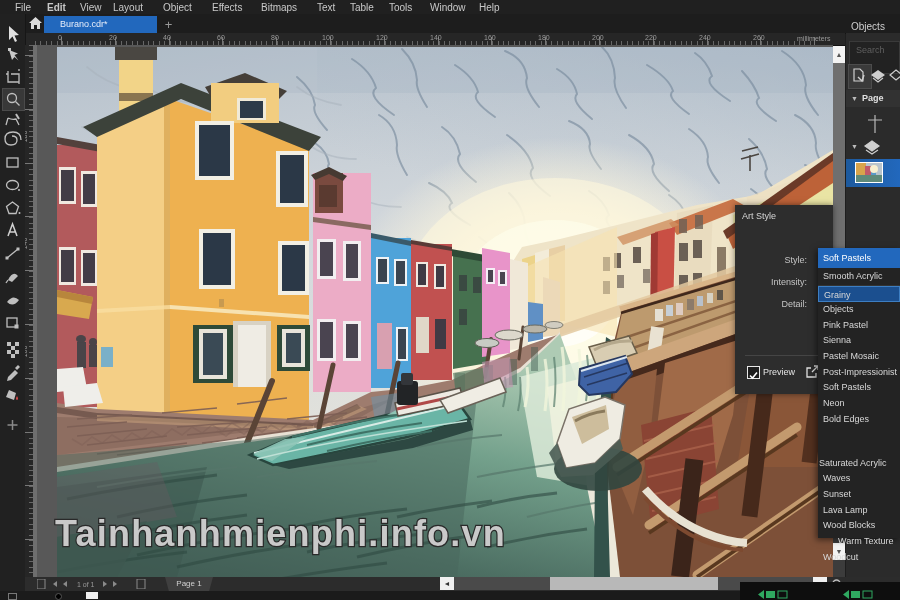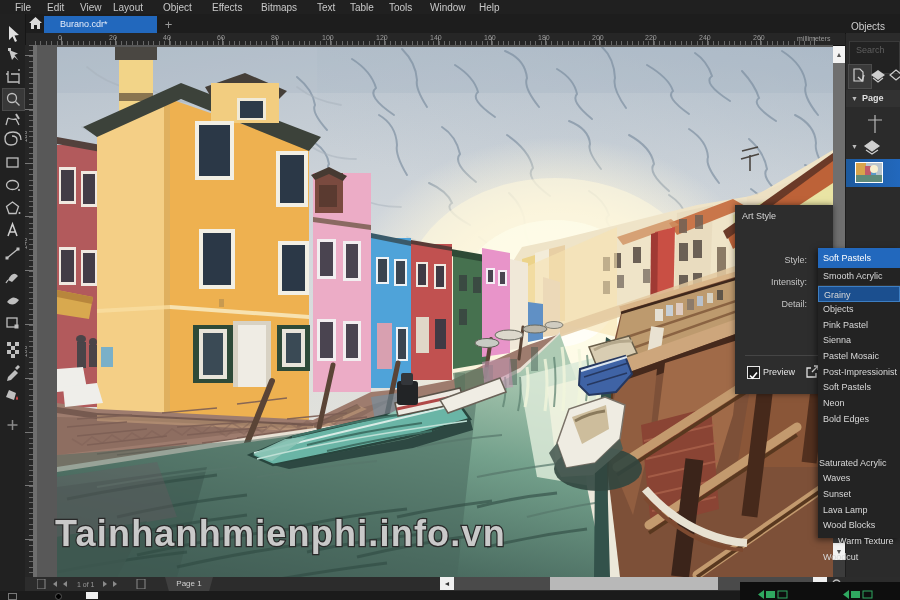--- a/index.html
+++ b/index.html
@@ -8,21 +8,21 @@
   .abs{position:absolute;}
   #app{position:relative;width:900px;height:600px;background:#1e1e1e;}
   .mi{color:#c9c9c9;font-size:10px;}
 </style>
 </head>
 <body>
 <div id="app">
 
   <div class="abs" style="left:0;top:0;width:900px;height:14px;background:#202020;">
     <span class="abs mi" style="left:15px;top:2px;">File</span>
-    <span class="abs mi" style="left:47px;top:2px;">Edit</span>
+    <span class="abs mi" style="left:47px;top:2px;font-weight:bold;">Edit</span>
     <span class="abs mi" style="left:80px;top:2px;">View</span>
     <span class="abs mi" style="left:113px;top:2px;">Layout</span>
     <span class="abs mi" style="left:163px;top:2px;">Object</span>
     <span class="abs mi" style="left:212px;top:2px;">Effects</span>
     <span class="abs mi" style="left:261px;top:2px;">Bitmaps</span>
     <span class="abs mi" style="left:317px;top:2px;">Text</span>
     <span class="abs mi" style="left:350px;top:2px;">Table</span>
     <span class="abs mi" style="left:389px;top:2px;">Tools</span>
     <span class="abs mi" style="left:430px;top:2px;">Window</span>
     <span class="abs mi" style="left:479px;top:2px;">Help</span>

